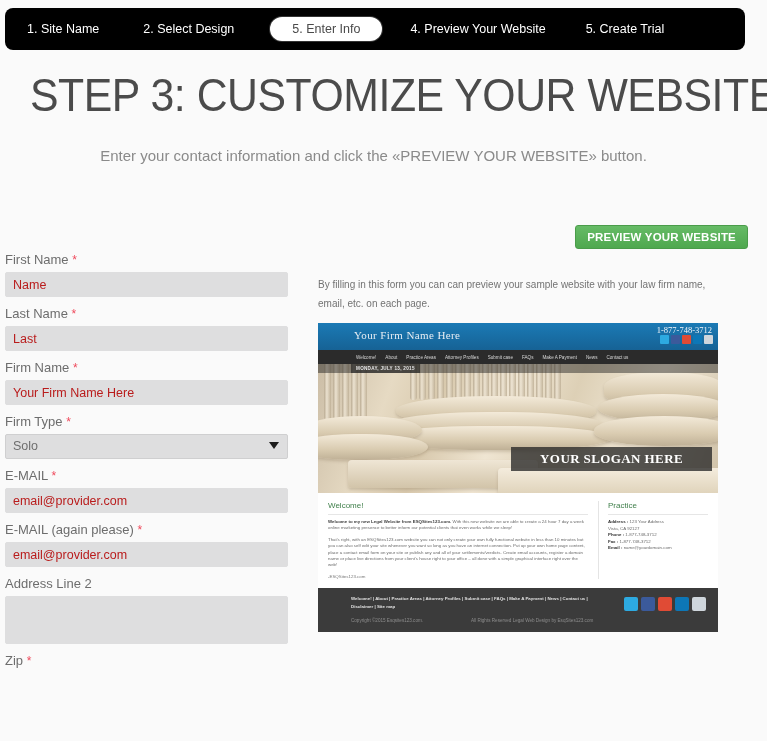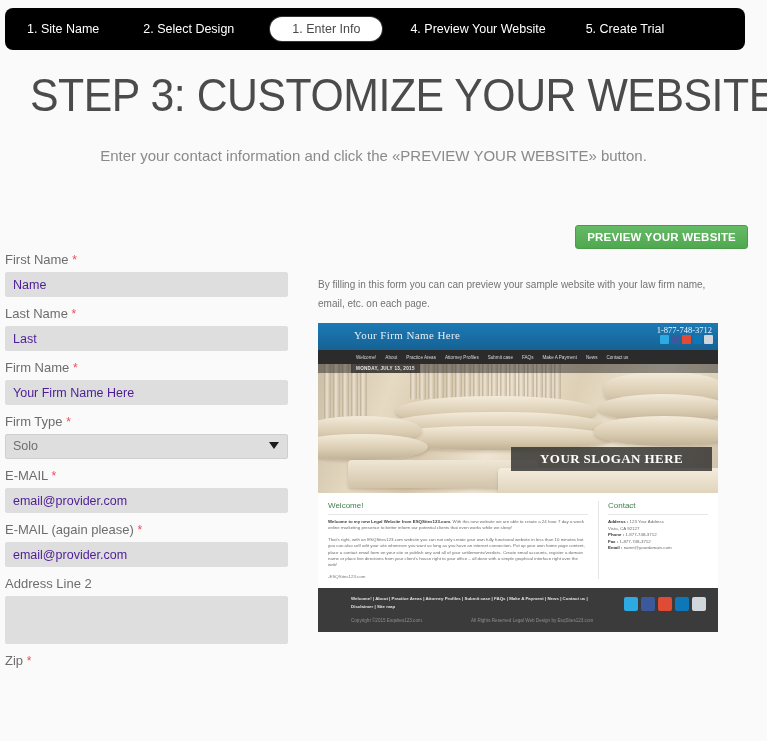--- a/index.html
+++ b/index.html
@@ -57,21 +57,21 @@
   .field{margin-bottom:9px;}
   .flabel{
     font-size:13px;color:#6d6d6d;margin-bottom:4px;display:block;
     line-height:16px;
   }
   .req{color:#ef4a5c;font-size:12px;}
   .finput{
     display:block;box-sizing:border-box;
     width:283px;height:25px;
     background:#dededf;border:1px solid #dededf;border-radius:2px;
-    font-size:12.5px;color:#4c1d95;
+    font-size:12.5px;color:#b91c1c;
     padding:3px 7px;
     font-family:"Liberation Sans", sans-serif;
     outline:none;
   }
   .fselect{
     position:relative;
     box-sizing:border-box;width:283px;height:25px;
     background:#dededf;border:1px solid #cfcfd0;border-radius:2px;
     font-size:12.5px;color:#6e6e6e;
     padding:4px 7px;
@@ -209,21 +209,21 @@
   }
 </style>
 </head>
 <body>
 
 <div class="page">
 
   <div class="wizard">
     <div class="wizard-step s1">1. Site Name</div>
     <div class="wizard-step s2">2. Select Design</div>
-    <div class="step-active">1. Enter Info</div>
+    <div class="step-active">5. Enter Info</div>
     <div class="wizard-step s4">4. Preview Your Website</div>
     <div class="wizard-step s5">5. Create Trial</div>
   </div>
 
   <div class="page-title">STEP 3: CUSTOMIZE YOUR WEBSITE</div>
   <div class="page-sub">Enter your contact information and click the «PREVIEW YOUR WEBSITE» button.</div>
 
   <div class="form-col">
 
     <div class="field">
@@ -371,21 +371,21 @@
       <div class="site-main">
         <h3 class="site-h3">Welcome!</h3>
         <div class="rule"></div>
         <p class="site-p">
           <b>Welcome to my new Legal Website from ESQSites123.com.</b><span> With this new website we are able to create a 24 hour 7 day a week online marketing presence to better inform our potential clients that even works while we sleep!</span>
         </p>
         <p class="site-p">That's right, with an ESQSites123.com website you can not only create your own fully functional website in less than 10 minutes but you can also self edit your site whenever you want so long as you have an internet connection. Put up your own home page content, place a contact email form on your site or publish any and all of your settlements/verdicts. Create email accounts, register a domain name or place live directions from your client's house right to your office – all done with a simple graphical interface right over the web!</p>
         <div class="site-sign">-ESQSites123.com</div>
       </div>
       <div class="site-aside">
-        <h3 class="site-h3">Contact</h3>
+        <h3 class="site-h3">Practice</h3>
         <div class="rule"></div>
         <div class="contact-line">
           <b>Address :</b>
           <span>123 Your Address</span>
         </div>
         <div class="contact-line">Vista, CA 92127</div>
         <div class="contact-line">
           <b>Phone :</b>
           <span>1-877-748-3712</span>
         </div>

